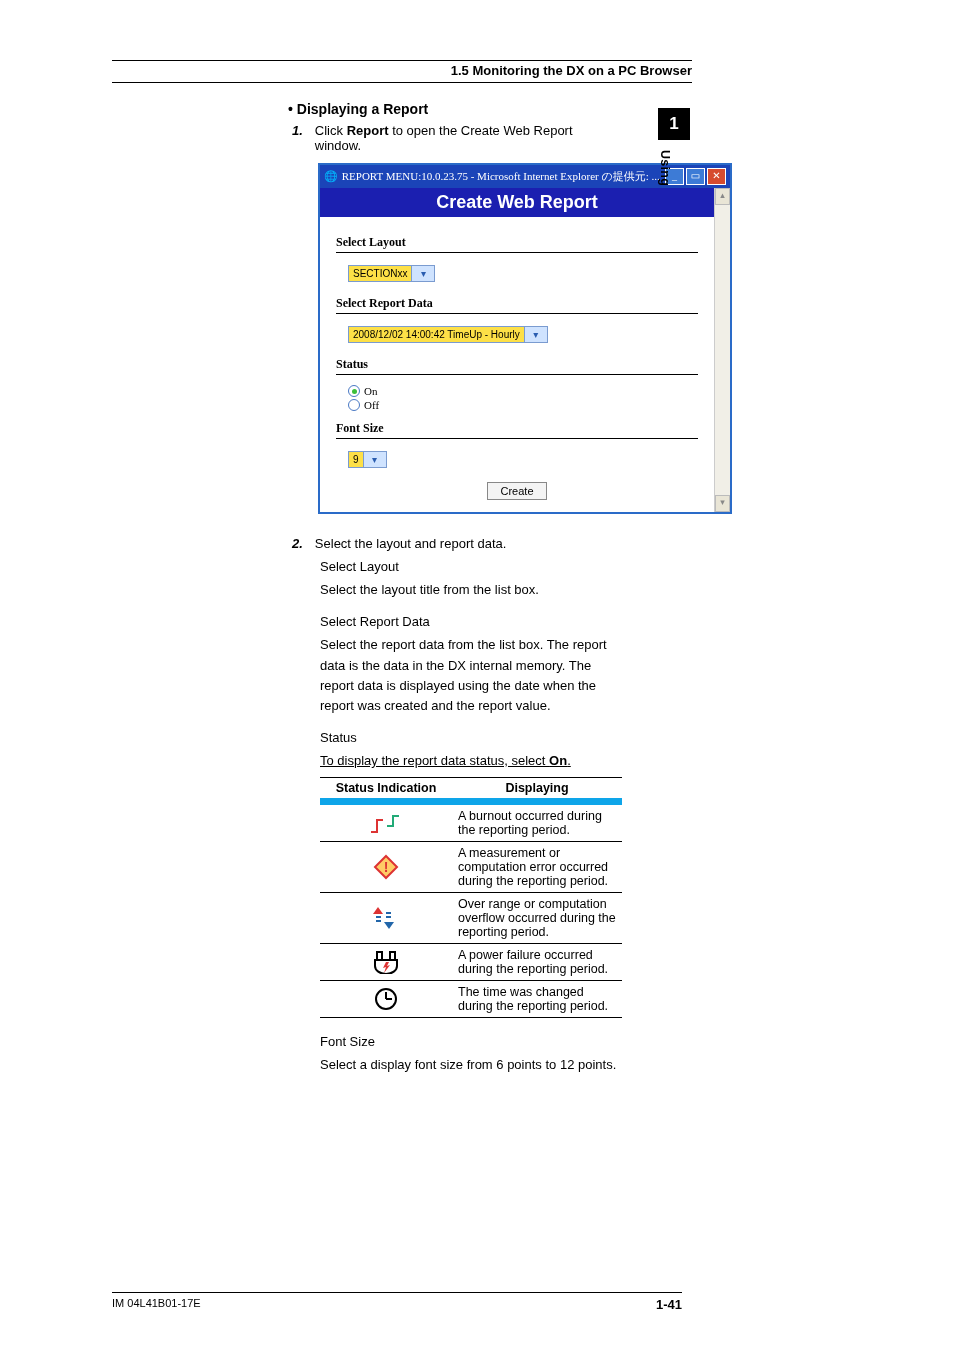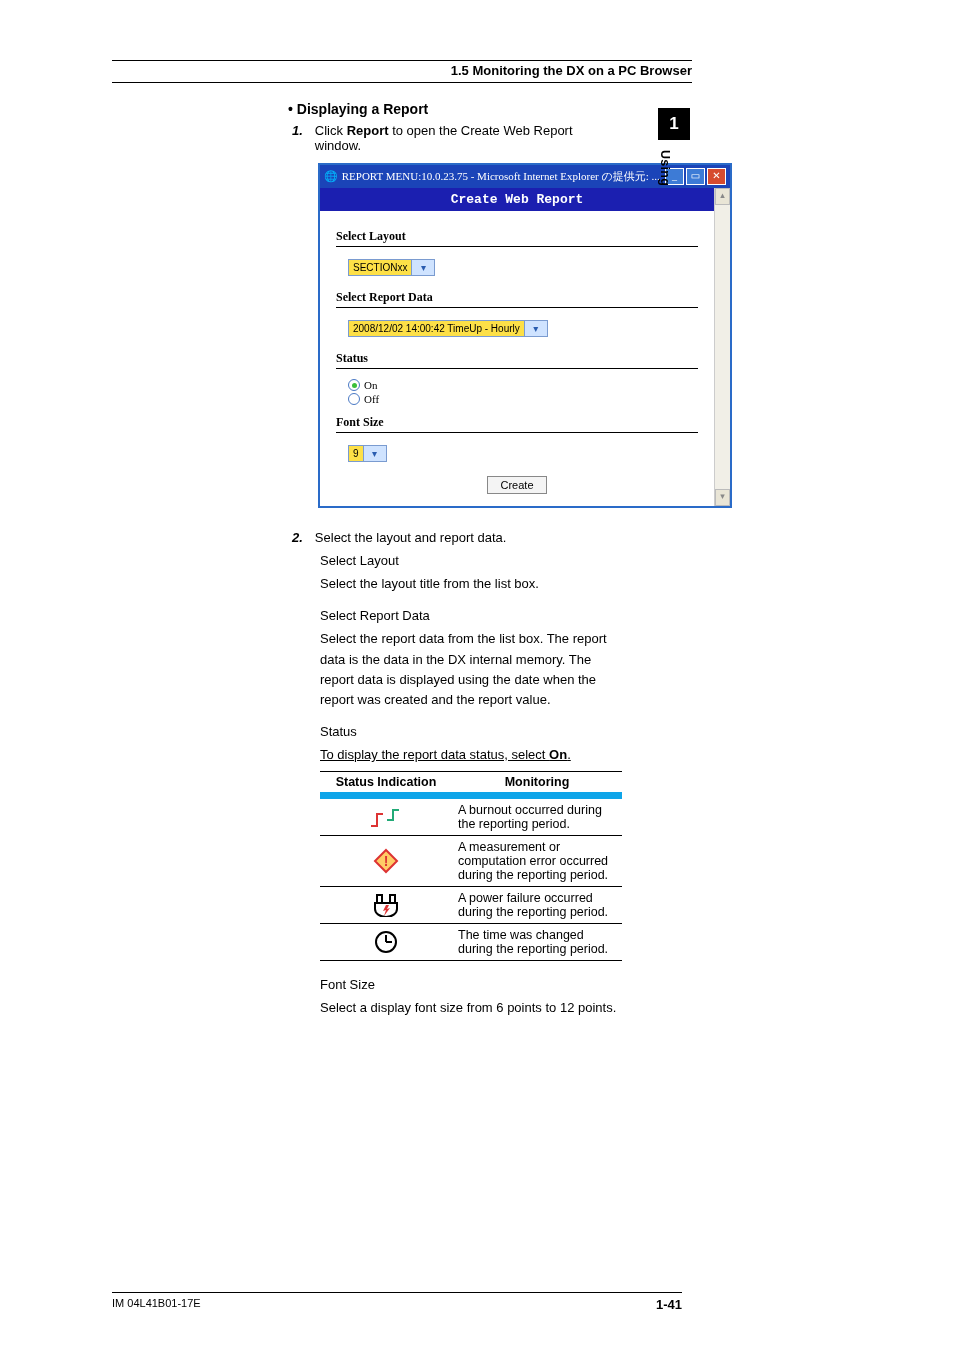--- a/index.html
+++ b/index.html
@@ -19,21 +19,21 @@
   .win-title{background:#1b44b8;color:#fff;font-size:11px;padding:3px 4px;display:flex;align-items:center;gap:4px;}
   .win-title .t{flex:1;white-space:nowrap;overflow:hidden;}
   .win-btns{display:flex;gap:2px;}
   .wb{width:17px;height:15px;border:1px solid #fff;font-size:10px;line-height:13px;text-align:center;background:#3d7bd6;}
   .wb.close{background:#d64b2f;}
   .win-body{background:#fff;padding:0 0 8px 0;position:relative;}
   .win-scroll{position:absolute;right:0;top:0;bottom:0;width:15px;border-left:1px solid #ccc;background:#f1efe7;}
   .win-scroll .ar{height:15px;border:1px solid #bbb;background:#e9e5d6;font-size:9px;text-align:center;line-height:13px;color:#888;}
   .win-scroll .track{position:absolute;top:16px;bottom:16px;left:0;right:0;}
   .win-inner{margin-right:16px;padding:10px 16px 4px 16px;}
-  .cwr-head{background:#1b1fb0;color:#fff;font-weight:bold;text-align:center;padding:4px 0;font-size:13px;font-family:Liberation Mono, monospace;margin:-10px -16px 18px -16px;}
+  .cwr-head{background:#1b1fb0;color:#fff;font-weight:bold;text-align:center;padding:4px 0;font-size:18px;font-family:Liberation Sans, sans-serif;margin:-10px -16px 18px -16px;}
   .grp-lbl{font-family:"Times New Roman",serif;font-weight:bold;font-size:12px;margin-top:6px;}
   .grp-rule{border-bottom:1px solid #000;margin:2px 0 10px 0;}
   .sel{display:inline-flex;border:1px solid #7a9bd0;font-size:10px;font-family:Arial;background:#fde047;}
   .sel span{padding:2px 4px;}
   .sel .dd{border-left:1px solid #7a9bd0;background:#cfe3ff;width:14px;text-align:center;color:#2a5db0;}
   .radio-row{font-size:11px;font-family:"Times New Roman",serif;margin:2px 0;display:flex;align-items:center;gap:4px;}
   .radio{width:10px;height:10px;border:1px solid #4a79c4;border-radius:50%;display:inline-flex;align-items:center;justify-content:center;}
   .radio .dot{width:5px;height:5px;border-radius:50%;background:#3bbf3b;}
   .btn-create{display:block;margin:14px auto 0;border:1px solid #888;background:#f4f4f4;font-size:11px;padding:2px 12px;font-family:Arial;}
   .para{font-size:13px;line-height:1.55;margin-left:32px;margin-bottom:12px;}
@@ -149,39 +149,52 @@
     <div class="para h">Status</div>
     <div class="para" style="margin-bottom:4px;text-decoration:underline;">
       <span>To display the report data status, select </span><b>On</b><span>.</span>
     </div>
 
     <div style="margin-left:32px;">
     <table class="stat">
       <tbody>
             <tr>
         <th>Status Indication</th>
-        <th>Monitoring</th>
+        <th>Displaying</th>
       </tr>
       <tr>
         <td class="ic">
                 <svg width="34" height="22">
                   <polyline points="2,20 8,20 8,8 14,8" fill="none" stroke="#d33" stroke-width="2"></polyline>
                   <polyline points="18,14 24,14 24,4 30,4" fill="none" stroke="#2a7" stroke-width="2"></polyline>
                 </svg>
               </td>
         <td>A burnout occurred during the reporting period.</td>
       </tr>
       <tr>
         <td class="ic">
                 <svg width="26" height="26">
                   <polygon points="13,2 24,13 13,24 2,13" fill="#fc6" stroke="#d33" stroke-width="2"></polygon>
                   <text x="13" y="18" text-anchor="middle" font-size="14" fill="#d33" font-weight="bold">!</text>
                 </svg>
               </td>
         <td>A measurement or computation error occurred during the reporting period.</td>
+      </tr>
+      <tr>
+        <td class="ic">
+                <svg width="28" height="24">
+                  <polygon points="6,1 11,8 1,8" fill="#d33"></polygon>
+                  <rect x="4" y="10" width="5" height="2" fill="#26a"></rect>
+                  <rect x="4" y="14" width="5" height="2" fill="#26a"></rect>
+                  <rect x="14" y="10" width="5" height="2" fill="#26a"></rect>
+                  <rect x="14" y="6" width="5" height="2" fill="#26a"></rect>
+                  <polygon points="17,23 12,16 22,16" fill="#26a"></polygon>
+                </svg>
+              </td>
+        <td>Over range or computation overflow occurred during the reporting period.</td>
       </tr>
       <tr>
         <td class="ic">
                 <svg width="28" height="24">
                   <rect x="5" y="2" width="5" height="8" fill="none" stroke="#000" stroke-width="2"></rect>
                   <rect x="18" y="2" width="5" height="8" fill="none" stroke="#000" stroke-width="2"></rect>
                   <path d="M3 10 h22 v6 a11 8 0 0 1 -22 0 z" fill="none" stroke="#000" stroke-width="2"></path>
                   <polygon points="14,12 11,18 14,17 12,23 18,15 15,16 17,12" fill="#d33"></polygon>
                 </svg>
               </td>

